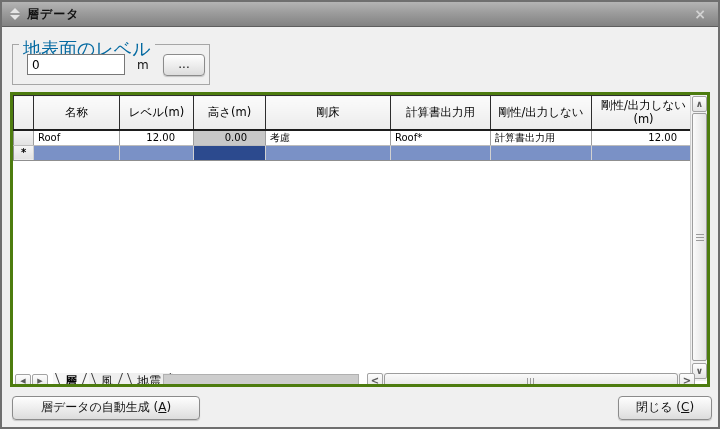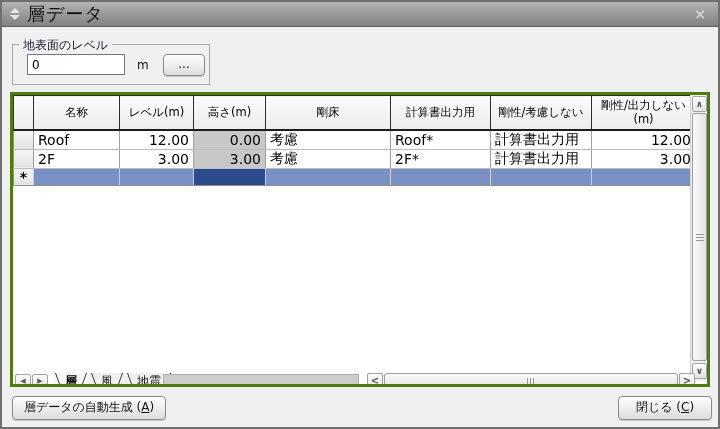--- a/index.html
+++ b/index.html
@@ -11,54 +11,54 @@
   .titlebar { position:absolute; left:0; top:0; right:0; height:25px;
               background:linear-gradient(180deg,#b4b4b4 0%,#9c9c9c 45%,#828282 100%);
               border-bottom:1px solid #5e5e5e; display:flex; align-items:center; }
   .title-icon { width:10px; height:14px; margin:0 7px 0 8px; position:relative; }
   .title-icon::before { content:""; position:absolute; left:0; top:1px;
        border-left:5px solid transparent; border-right:5px solid transparent;
        border-bottom:5px solid #e6e6e6; }
   .title-icon::after { content:""; position:absolute; left:0; bottom:1px;
        border-left:5px solid transparent; border-right:5px solid transparent;
        border-top:5px solid #e6e6e6; }
-  .title-text { font-size:18px; font-weight:normal; color:#111; letter-spacing:1px; }
+  .title-text { font-size:12px; font-weight:bold; color:#111; letter-spacing:1px; }
   .close-btn { position:absolute; right:8px; top:3px; width:20px; height:18px;
                color:#d2d2d2; font-size:14px; font-weight:bold; text-align:center;
                line-height:18px; cursor:default; }
 
   
   .groupbox { position:absolute; left:10px; top:42px; width:198px; height:41px;
               border:1px solid #a6a6a6; }
   .groupbox-label { position:absolute; top:-8px; left:6px; background:#f0f0f0;
-              padding:0 4px; font-size:12px; color:#0f172a; }
+              padding:0 4px; font-size:18px; color:#0369a1; }
   .gl-input { position:absolute; left:14px; top:9px; width:98px; height:21px;
               border:1px solid #777; background:#fff; font-size:12px; padding:0 4px; }
   .gl-unit { position:absolute; left:124px; top:13px; font-size:12px; color:#111; }
   .btn-3d { background:linear-gradient(180deg,#fefefe 0%,#ececec 55%,#dcdcdc 100%);
             border:1px solid #8b8b8b; border-radius:4px;
             box-shadow:0 1px 1px rgba(0,0,0,0.18); font-size:12px; color:#111;
             text-align:center; cursor:default; }
   .gl-browse { position:absolute; left:150px; top:9px; width:42px; height:22px; line-height:19px; }
 
   
   .grid { position:absolute; left:8px; top:90px; width:700px; height:295px;
           border:3px solid #4d7c0f; background:#fff; overflow:hidden; }
   table.story { border-collapse:collapse; table-layout:fixed; width:682px; }
   table.story th { height:34px; background:linear-gradient(180deg,#fbfbfb,#ececec);
           border:1px solid #2e2e2e; border-bottom:2px solid #1d1d1d;
           font-size:11.5px; font-weight:normal; color:#000; text-align:center;
           line-height:1.25; padding:0 1px; overflow:hidden; }
-  table.story td { height:15px; font-size:14px; color:#000;
+  table.story td { height:15px; font-size:10px; color:#000;
           border-right:1px solid #9f9f9f; border-bottom:1px solid #bcbcbc;
           white-space:nowrap; overflow:hidden; background:#fff; }
   td.sel { background:linear-gradient(180deg,#f5f5f5,#e2e2e2) !important;
            border:1px solid #8f8f8f; text-align:center; font-size:11px; }
   td.txt { text-align:left;  padding-left:4px; }
-  td.num { text-align:right; padding-right:4px; }
+  td.num { text-align:right; padding-right:18px; }
   td.gray { background:#c8c8c8 !important; }
   tr.newrow td { background:#7a91c6; border-right:1px solid rgba(0,0,0,0.18);
                  border-bottom:1px solid #8f8f8f; }
   tr.newrow td.navy { background:#2c4a8e; }
   tr.newrow td.sel { background:linear-gradient(180deg,#f5f5f5,#e2e2e2) !important;
                  font-weight:bold; }
 
   
   .vscroll { position:absolute; right:0; top:0; width:17px; height:286px;
              background:#f2f2f2; border-left:1px solid #cfcfcf; }
@@ -91,21 +91,21 @@
          color:#000; background:#efefef; cursor:default; }
   .tab::before { content:""; position:absolute; left:2px; top:0; width:1px; height:17px;
          background:#3a3a3a; transform:skewX(20deg); transform-origin:top; }
   .tab::after  { content:""; position:absolute; right:2px; top:0; width:1px; height:17px;
          background:#3a3a3a; transform:skewX(-20deg); transform-origin:top; }
   .tab.active { font-weight:bold; background:#f6f6f6; }
   .tab-filler { position:absolute; left:150px; top:1px; width:196px; height:14px;
          background:#cdcdcd; border:1px solid #b0b0b0; }
 
   
-  .gen-btn   { position:absolute; left:10px;  top:394px; width:154px; height:24px; line-height:21px; }
+  .gen-btn   { position:absolute; left:10px;  top:394px; width:188px; height:24px; line-height:21px; }
   .close-dlg { position:absolute; left:616px; top:394px; width:94px;  height:24px; line-height:21px; }
   .akey { text-decoration:underline; }
 </style>
 </head>
 <body>
 
 <div class="dialog">
 
   <div class="titlebar">
     <span class="title-icon"></span>
@@ -133,45 +133,35 @@
           <col style="width:104px">
       </colgroup>
       <thead>
         <tr>
           <th></th>
           <th>名称</th>
           <th>レベル(m)</th>
           <th>高さ(m)</th>
           <th>剛床</th>
           <th>計算書出力用</th>
-          <th>剛性/考慮しない</th>
+          <th>剛性/出力しない</th>
           <th>剛性/出力しない(m)</th>
         </tr>
       </thead>
       <tbody>
         <tr>
           <td class="sel"></td>
           <td class="txt">Roof</td>
           <td class="num">12.00</td>
           <td class="num gray">0.00</td>
           <td class="txt">考慮</td>
           <td class="txt">Roof*</td>
           <td class="txt">計算書出力用</td>
           <td class="num">12.00</td>
         </tr>
-        <tr>
-          <td class="sel"></td>
-          <td class="txt">2F</td>
-          <td class="num">3.00</td>
-          <td class="num gray">3.00</td>
-          <td class="txt">考慮</td>
-          <td class="txt">2F*</td>
-          <td class="txt">計算書出力用</td>
-          <td class="num">3.00</td>
-        </tr>
         <tr class="newrow">
           <td class="sel">*</td>
           <td></td>
           <td></td>
           <td class="navy"></td>
           <td></td>
           <td></td>
           <td></td>
           <td></td>
         </tr>

